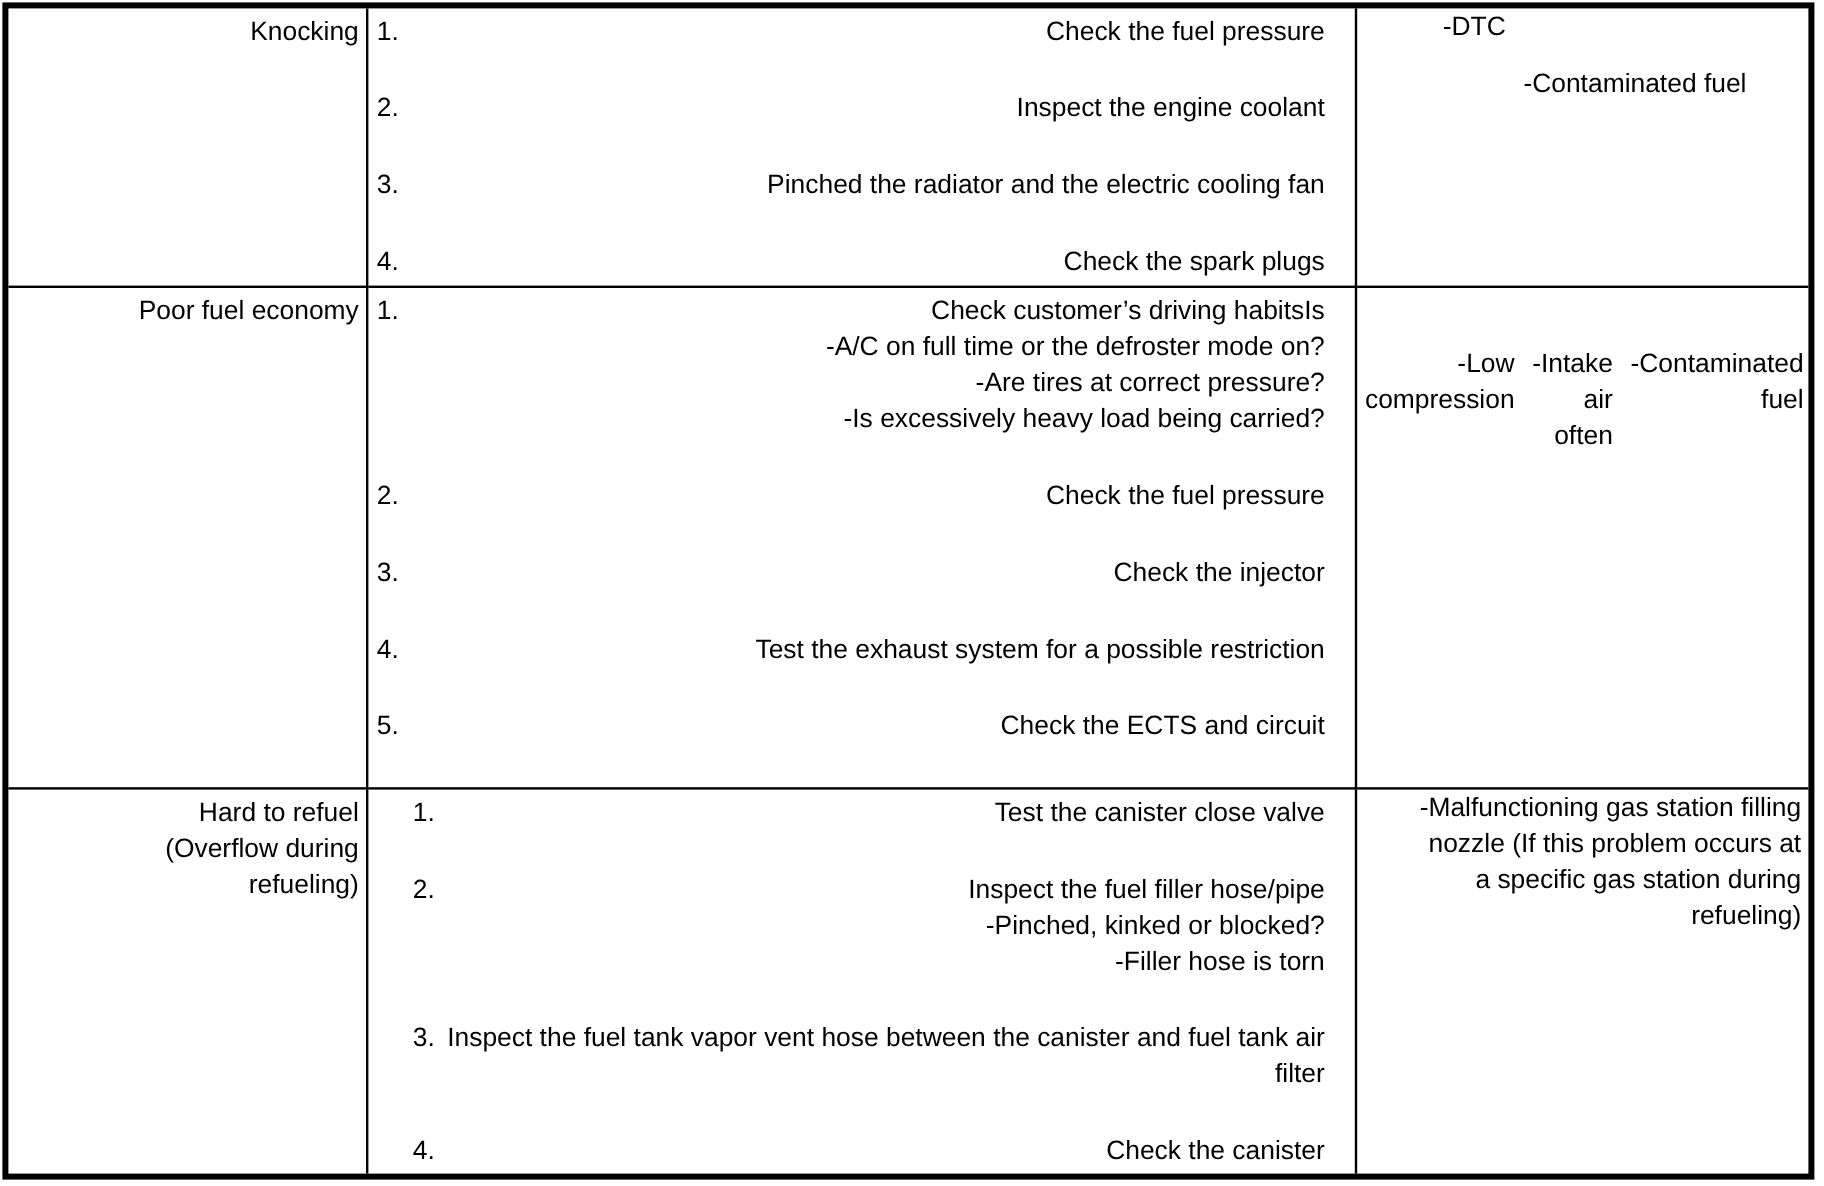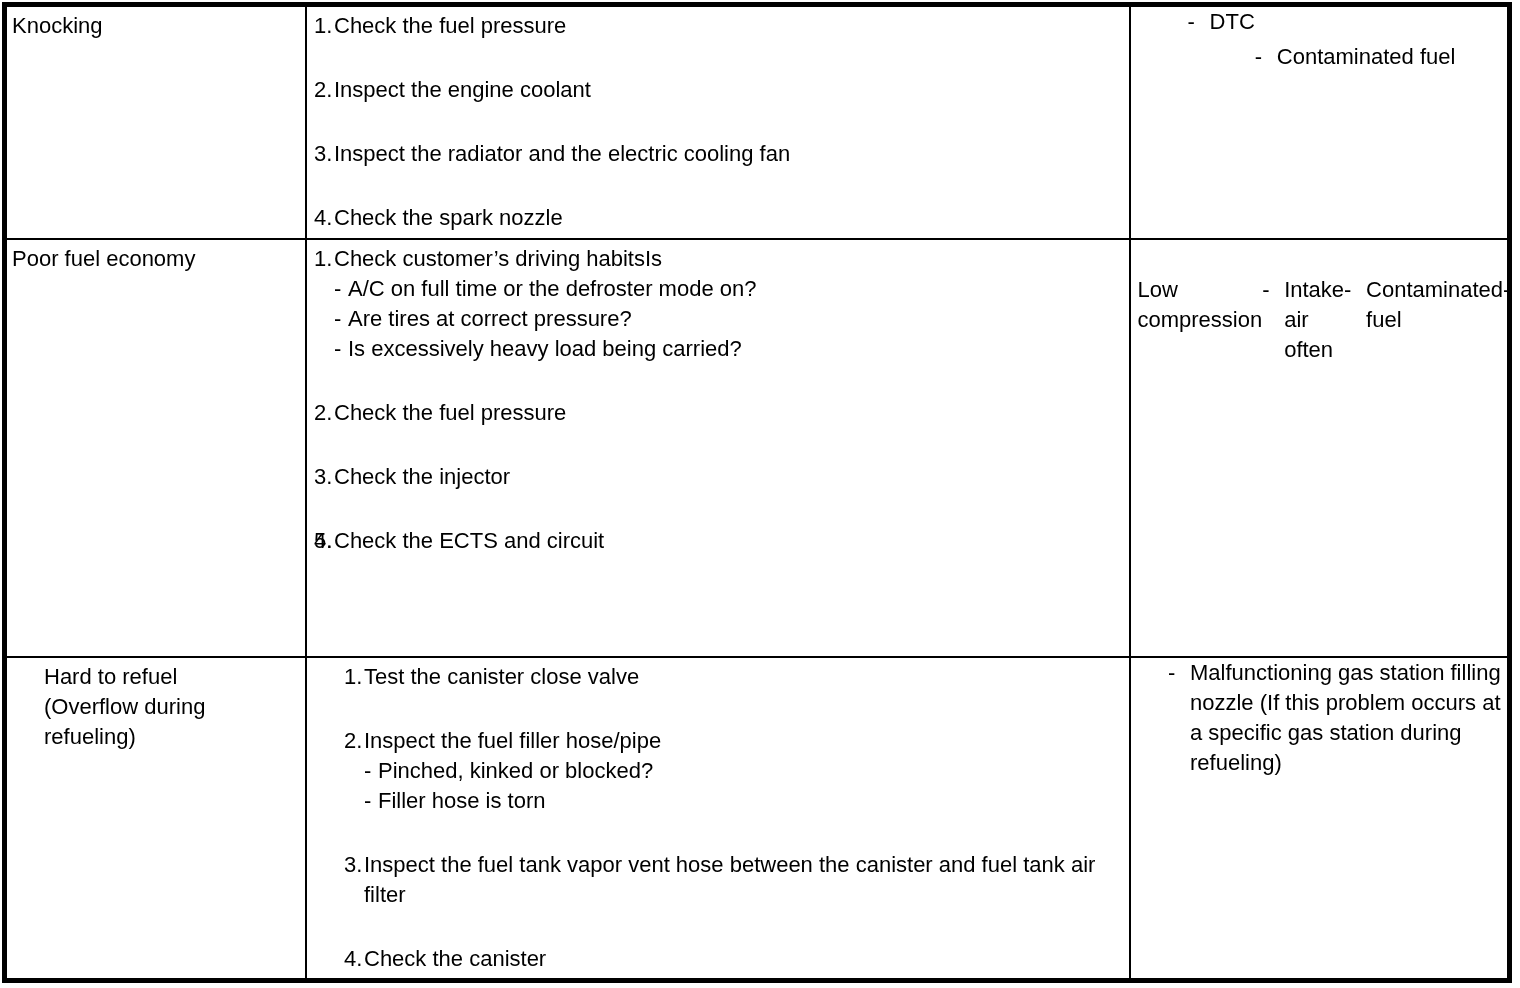--- a/index.html
+++ b/index.html
@@ -11,58 +11,59 @@
   }
   .ttable {
     position:absolute; left:2px; top:2px;
     width:1510px; height:981px;
     border:5px solid #000;
     display:grid;
     grid-template-columns:300px 824px 1fr;
     grid-template-rows:233px 418px 1fr;
     font-size:22px; line-height:30px;
     background:#fff;
+    text-align:right;
   }
   .cell { border-right:2px solid #000; border-bottom:2px solid #000; overflow:hidden; }
   .cell.last-col { border-right:none; }
   .cell.last-row { border-bottom:none;padding-left:37px; }
 
   .symptom { padding:4px 6px 0 5px; white-space:pre-line; }
 
   .inspection { padding:4px 25px 0 7px; }
   .step { position:relative; padding-left:20px; }
   .step + .step { margin-top:34px; }
   .num { position:absolute; left:0; top:0; }
   .sub { padding-left:14px; text-indent:-14px; }
   .dash { display:inline-block; text-indent:0; }
   .sub .dash { width:14px; }
 
   .causes { padding:0 6px 0 11px; display:flex; flex-direction:row; justify-content:center; }
   .cause { padding-left:22px; text-indent:-22px; }
-  .cause + .cause { margin-top:35px; }
+  .cause + .cause { margin-top:48px; }
   .cause .dash { width:22px; }
 </style>
 </head>
 <body>
 
 <div class="ttable">
 
   <div class="cell symptom">Knocking</div>
   <div class="cell inspection">
     <div class="step">
       <span class="num">1.</span><span>Check the fuel pressure</span>
     </div>
     <div class="step">
       <span class="num">2.</span><span>Inspect the engine coolant</span>
     </div>
     <div class="step">
-      <span class="num">3.</span><span>Inspect the radiator and the electric cooling fan</span>
+      <span class="num">3.</span><span>Pinched the radiator and the electric cooling fan</span>
     </div>
     <div class="step">
-      <span class="num">4.</span><span>Check the spark nozzle</span>
+      <span class="num">4.</span><span>Check the spark plugs</span>
     </div>
   </div>
   <div class="cell causes last-col">
     <div class="cause">
       <span class="dash">-</span><span>DTC</span>
     </div>
     <div class="cause">
       <span class="dash">-</span><span>Contaminated fuel</span>
     </div>
   </div>
@@ -81,21 +82,21 @@
         <span class="dash">-</span><span>Is excessively heavy load being carried?</span>
       </div>
     </div>
     <div class="step">
       <span class="num">2.</span><span>Check the fuel pressure</span>
     </div>
     <div class="step">
       <span class="num">3.</span><span>Check the injector</span>
     </div>
     <div class="step">
-      <span class="num">4.</span>
+      <span class="num">4.</span><span>Test the exhaust system for a possible restriction</span>
     </div>
     <div class="step">
       <span class="num">5.</span><span>Check the ECTS and circuit</span>
     </div>
   </div>
   <div class="cell causes last-col">
     <div class="cause">
       <span class="dash">-</span><span>DTC</span>
     </div>
     <div class="cause">

